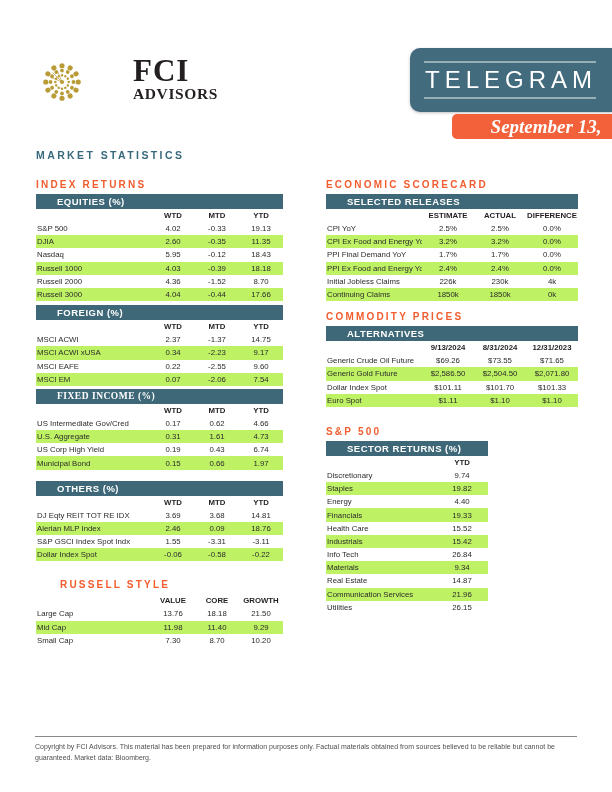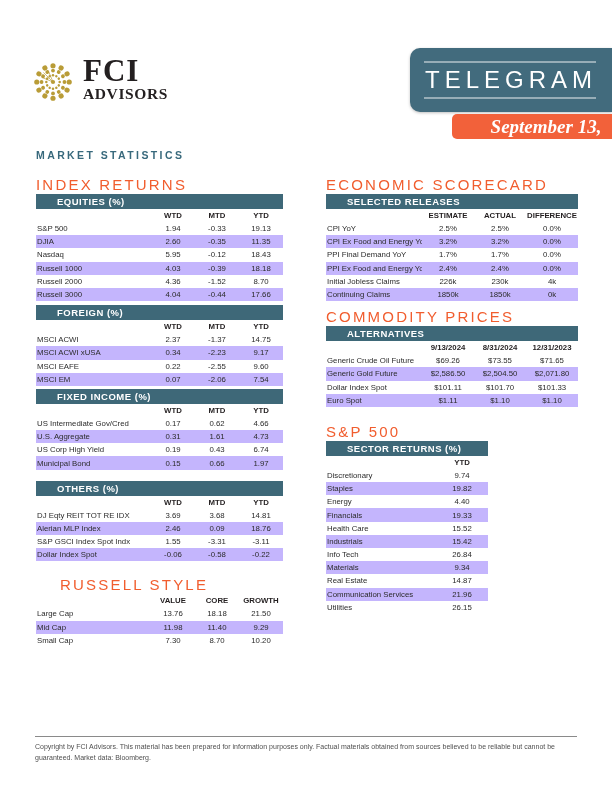--- a/index.html
+++ b/index.html
@@ -1,20 +1,20 @@
 <!DOCTYPE html>
 <html><head>
 <meta charset="utf-8">
 <style>
   html,body {margin:0; padding:0; background:#ffffff;}
   .page {position:relative; width:612px; height:792px; background:#ffffff; overflow:hidden;
          font-family:"Liberation Sans", sans-serif; color:#231f20;}
 
   
-  .logo {position:absolute; left:32px; top:57px; display:flex; align-items:flex-start;}
+  .logo {position:absolute; left:41px; top:57px; display:flex; align-items:flex-start;gap:41px;}
   .logo svg {width:42px; height:42px; margin-top:4px;}
   .logo-text {margin-left:9px; font-family:"Liberation Serif", serif; color:#231f20;}
   .logo-fci {font-size:31px; font-weight:700; line-height:0.88; letter-spacing:1px;}
   .logo-advisors {font-size:15.5px; font-weight:600; letter-spacing:0.6px; margin-top:1px;}
 
   .telegram {position:absolute; left:410px; top:48px; width:202px; height:64px;
              background:#426b7d; border-radius:10px 0 0 10px; box-shadow:0 1px 3px rgba(0,0,0,0.25);}
   .telegram .rule {position:absolute; left:14px; right:16px; height:2px; background:rgba(255,255,255,0.45);}
   .rule.top {top:13px;} .rule.bottom {bottom:13px;}
   .telegram-text {position:absolute; top:50%; transform:translateY(-50%); width:100%; text-align:center;
@@ -26,34 +26,34 @@
                  font-family:Liberation Serif, serif; font-style:italic; font-weight:700; font-size:19px;padding-left:28px;}
 
   .page-title {position:absolute; left:36px; top:149px; font-size:10.5px; font-weight:700;
                letter-spacing:2.4px; color:#38697c;}
 
   
   .col {position:absolute; top:178px;}
   .col.left {left:36px; width:247px;}
   .col.right {left:326px; width:252px;}
 
-  .sec-h {font-size:15px; line-height:13px; font-weight:400; letter-spacing:2.2px; color:#f15d2e; margin:0 0 3px 0;}
+  .sec-h {font-size:10px; line-height:13px; font-weight:700; letter-spacing:2.2px; color:#f15d2e; margin:0 0 3px 0;}
   .bar {height:15px; line-height:15px; background:#3e6878; color:#ffffff; font-weight:700;
         font-size:9.5px; letter-spacing:0.5px; padding-left:21px; box-sizing:border-box; margin-top:2px;}
   .thead {display:flex; height:13px; align-items:center; font-weight:700; font-size:7.8px; color:#231f20;}
   .trow  {display:flex; height:13.2px; align-items:center; font-size:7.8px; color:#2b2b2b;}
-  .trow.alt {background:#c4b5fd;}
+  .trow.alt {background:#bef264;}
   .lbl {flex:1; padding-left:1px; white-space:nowrap; overflow:hidden;}
   .num {width:44px; text-align:center; white-space:nowrap;}
   .col.right .num {width:52px;}
   .sector {width:162px;}
   .sector .num {width:56px;}
 
   .mt-foreign {margin-top:4px;}
-  .mt-fixed {margin-top:3px;}
+  .mt-fixed {margin-top:3px;font-family:Liberation Serif, serif;}
   .mt-others {margin-top:11px;}
   .mt-russell {margin-top:17px;padding-left:24px;}
   .mt-commodity {margin-top:9px;}
   .mt-sp500 {margin-top:18px;}
 
   .footer {position:absolute; left:35px; top:736px; width:542px; border-top:1px solid #8a8a8a;
            padding-top:5px; font-size:7px; line-height:1.55; color:#4f4f4f;}
 </style>
 </head>
 <body>
@@ -113,21 +113,21 @@
     <section>
       <div class="bar">EQUITIES (%)</div>
       <div class="thead">
         <span class="lbl"></span>
         <span class="num">WTD</span>
         <span class="num">MTD</span>
         <span class="num">YTD</span>
       </div>
       <div class="trow">
         <span class="lbl">S&amp;P 500</span>
-        <span class="num">1.94</span>
+        <span class="num">4.02</span>
         <span class="num">-0.33</span>
         <span class="num">19.13</span>
       </div>
       <div class="trow alt">
         <span class="lbl">DJIA</span>
         <span class="num">2.60</span>
         <span class="num">-0.35</span>
         <span class="num">11.35</span>
       </div>
       <div class="trow">

